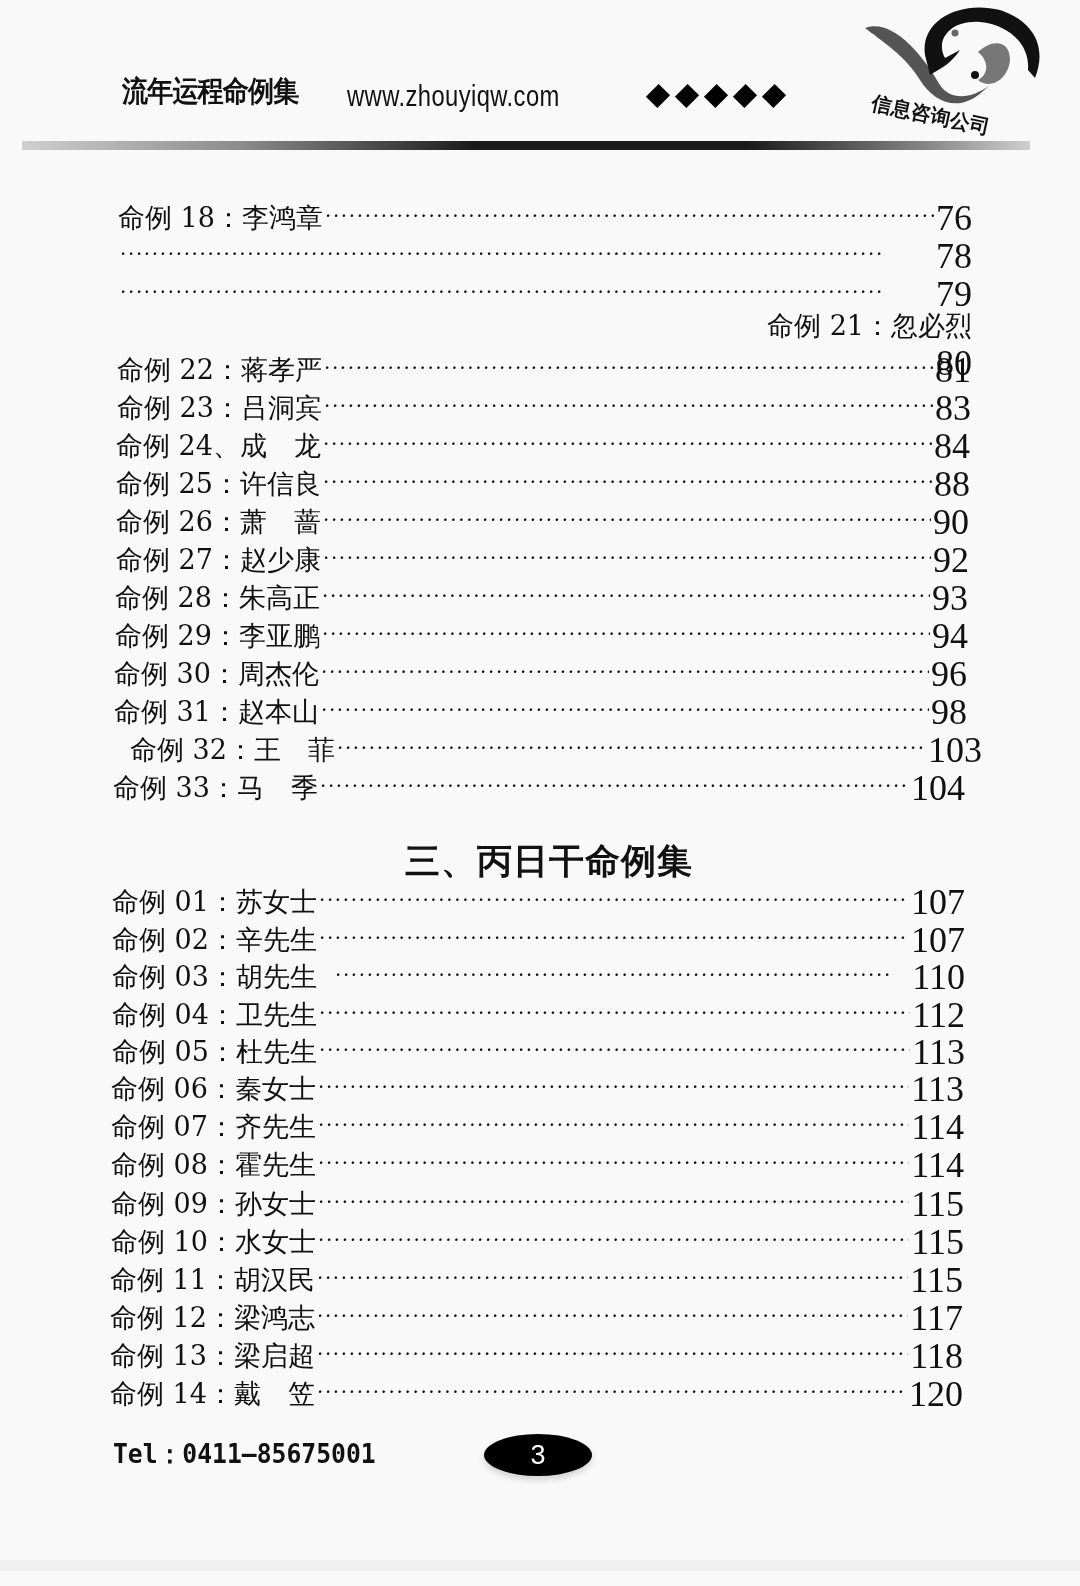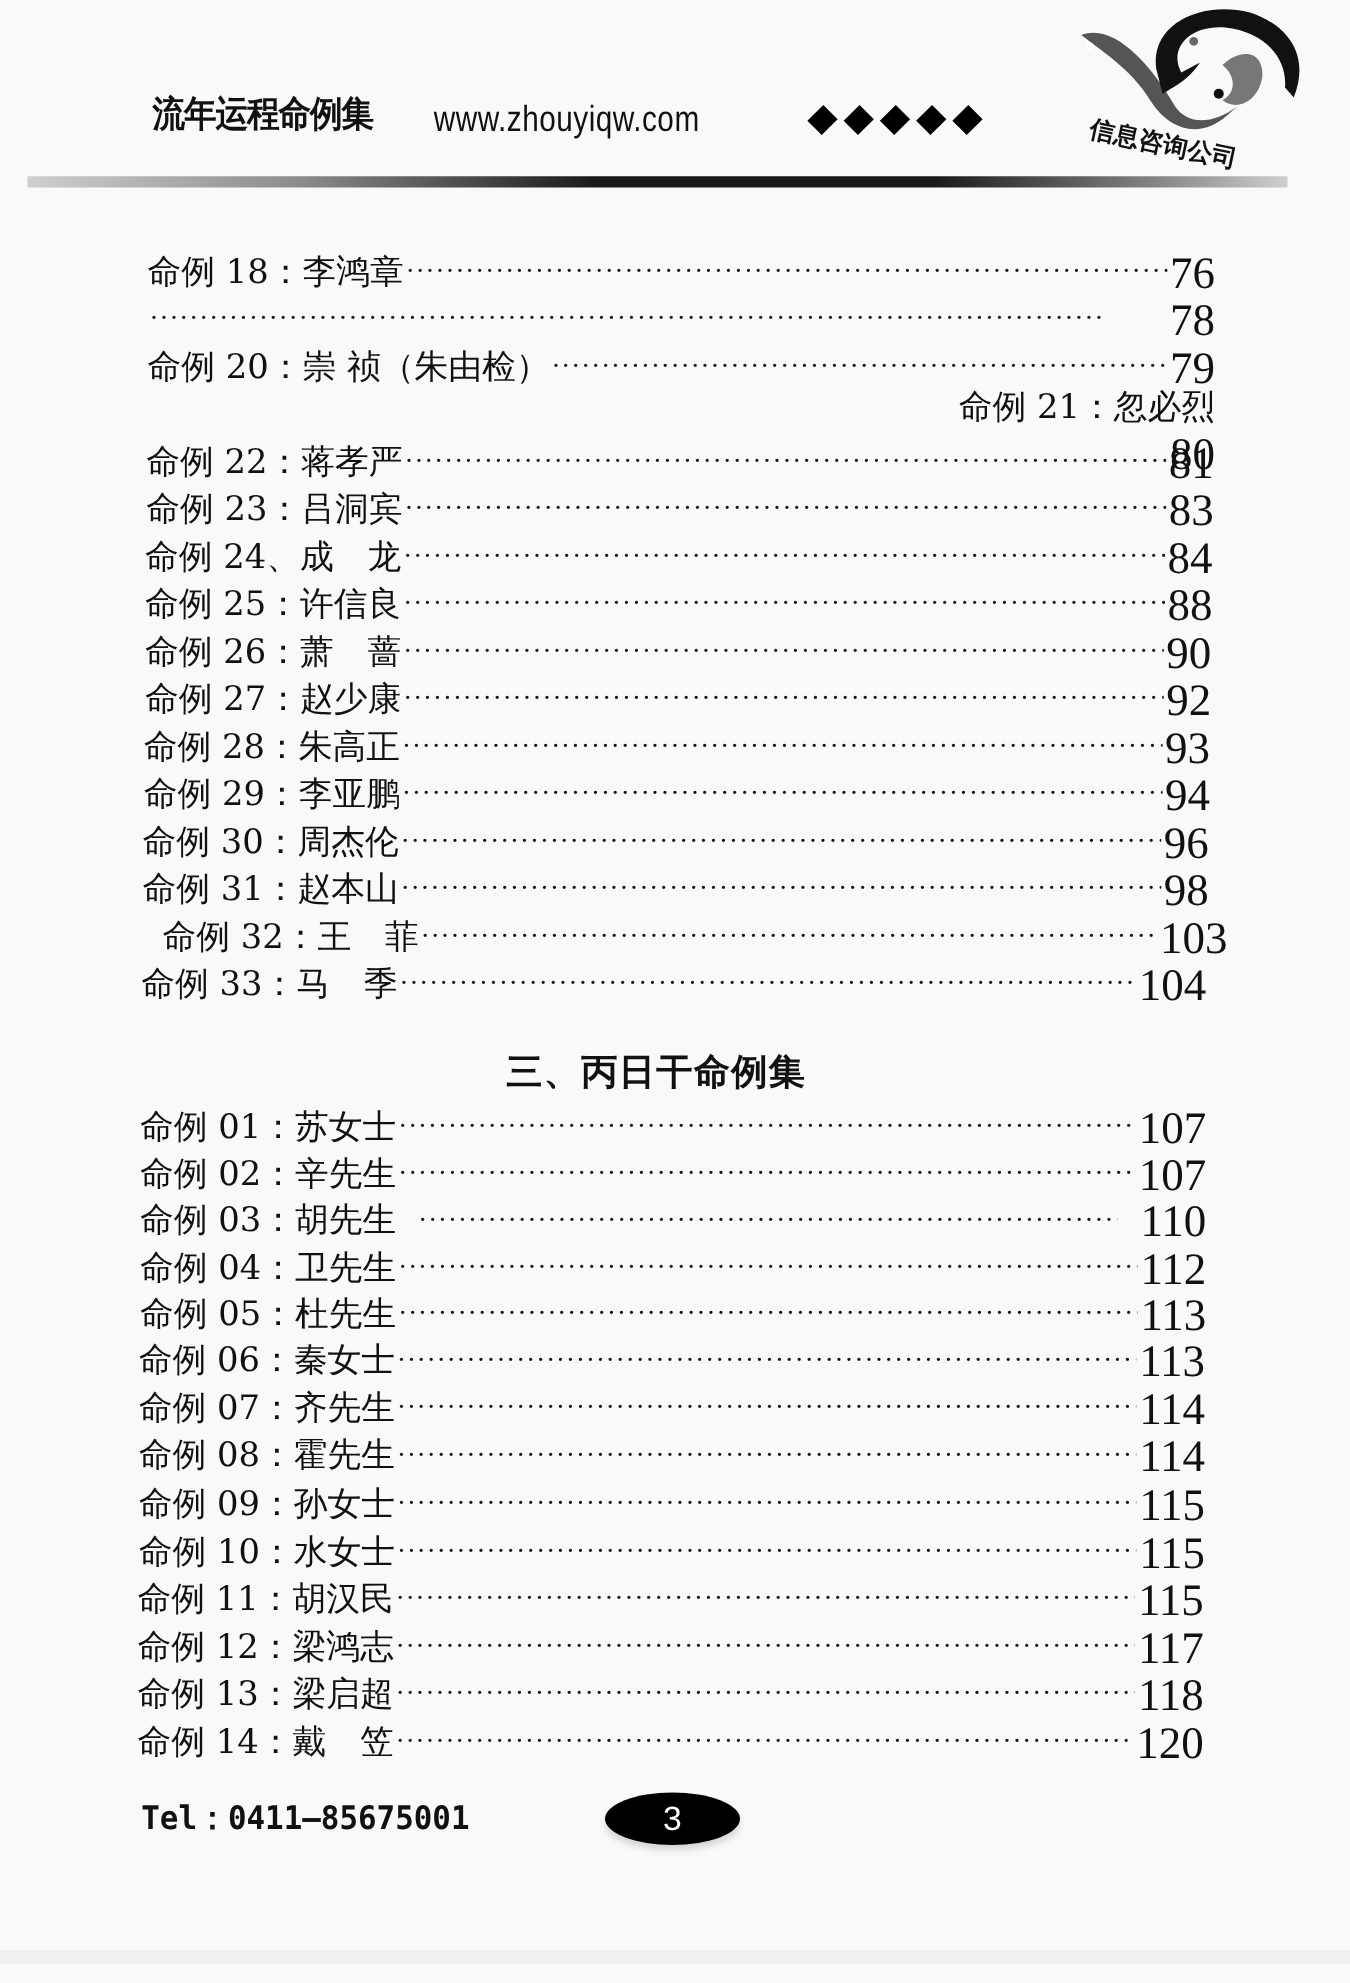--- a/index.html
+++ b/index.html
@@ -21,21 +21,21 @@
     background:linear-gradient(to right, #cfcfcf 0%, #8a8a8a 22%, #1a1a1a 45%, #1a1a1a 72%, #888 90%, #cfcfcf 100%); }
 
   .logo { position:absolute; left:850px; top:0px; width:190px; height:150px; }
 
   
   .toc-row { position:absolute; height:38px; display:flex; align-items:flex-end; font-size:27px; line-height:32px; }
   .toc-label { white-space:pre; }
   .toc-leader { flex:1; overflow:hidden; white-space:nowrap; letter-spacing:1.6px; font-size:20px; line-height:26px; margin:0 2px 5px 2px; }
   .toc-page { font-family:"Liberation Serif","DejaVu Serif",serif; font-size:36px; }
 
-  .section-title { position:absolute; left:405px; top:838px; font-family:"DejaVu Sans","Liberation Sans",sans-serif; font-weight:bold; font-size:29px; letter-spacing:1px; }
+  .section-title { position:absolute; left:405px; top:838px; font-family:"DejaVu Sans","Liberation Sans",sans-serif; font-weight:bold; font-size:35px; letter-spacing:1px; }
 
   
   .footer-tel { position:absolute; left:113px; top:1437px; font-family:"DejaVu Sans Mono","Liberation Mono",monospace; font-weight:bold; font-size:26px; transform:scaleX(0.95); transform-origin:left; }
   .page-badge { position:absolute; left:484px; top:1434px; width:108px; height:42px; border-radius:50%; background:#000; color:#fff; display:flex; align-items:center; justify-content:center; font-family:"Liberation Sans","DejaVu Sans",sans-serif; font-size:27px; box-shadow:0 4px 6px rgba(0,0,0,0.15); }
 </style>
 </head>
 <body>
 
 <div class="header-title">流年运程命例集</div>
 <div class="header-url">www.zhouyiqw.com</div>
@@ -63,21 +63,20 @@
   <div class="toc-row" style="left:118px; top:196px; width:854px;">
       <span class="toc-label">命例 18：李鸿章</span>
       <span class="toc-leader">································································································</span>
       <span class="toc-page">76</span>
     </div>
   <div class="toc-row" style="left:118px; top:234px; width:854px;">
       <span class="toc-leader">································································································</span>
       <span class="toc-page">78</span>
     </div>
   <div class="toc-row" style="left:118px; top:272px; width:854px;">
-      <span class="toc-label">命例 20：崇 祯（朱由检）</span>
       <span class="toc-leader">································································································</span>
       <span class="toc-page">79</span>
     </div>
   <div class="toc-row" style="left:118px; top:310px; width:854px;flex-direction:column;">
       <span class="toc-label">命例 21：忽必烈</span>
       <span class="toc-leader">································································································</span>
       <span class="toc-page">80</span>
     </div>
   <div class="toc-row" style="left:117px; top:348px; width:854px;">
       <span class="toc-label">命例 22：蒋孝严</span>

